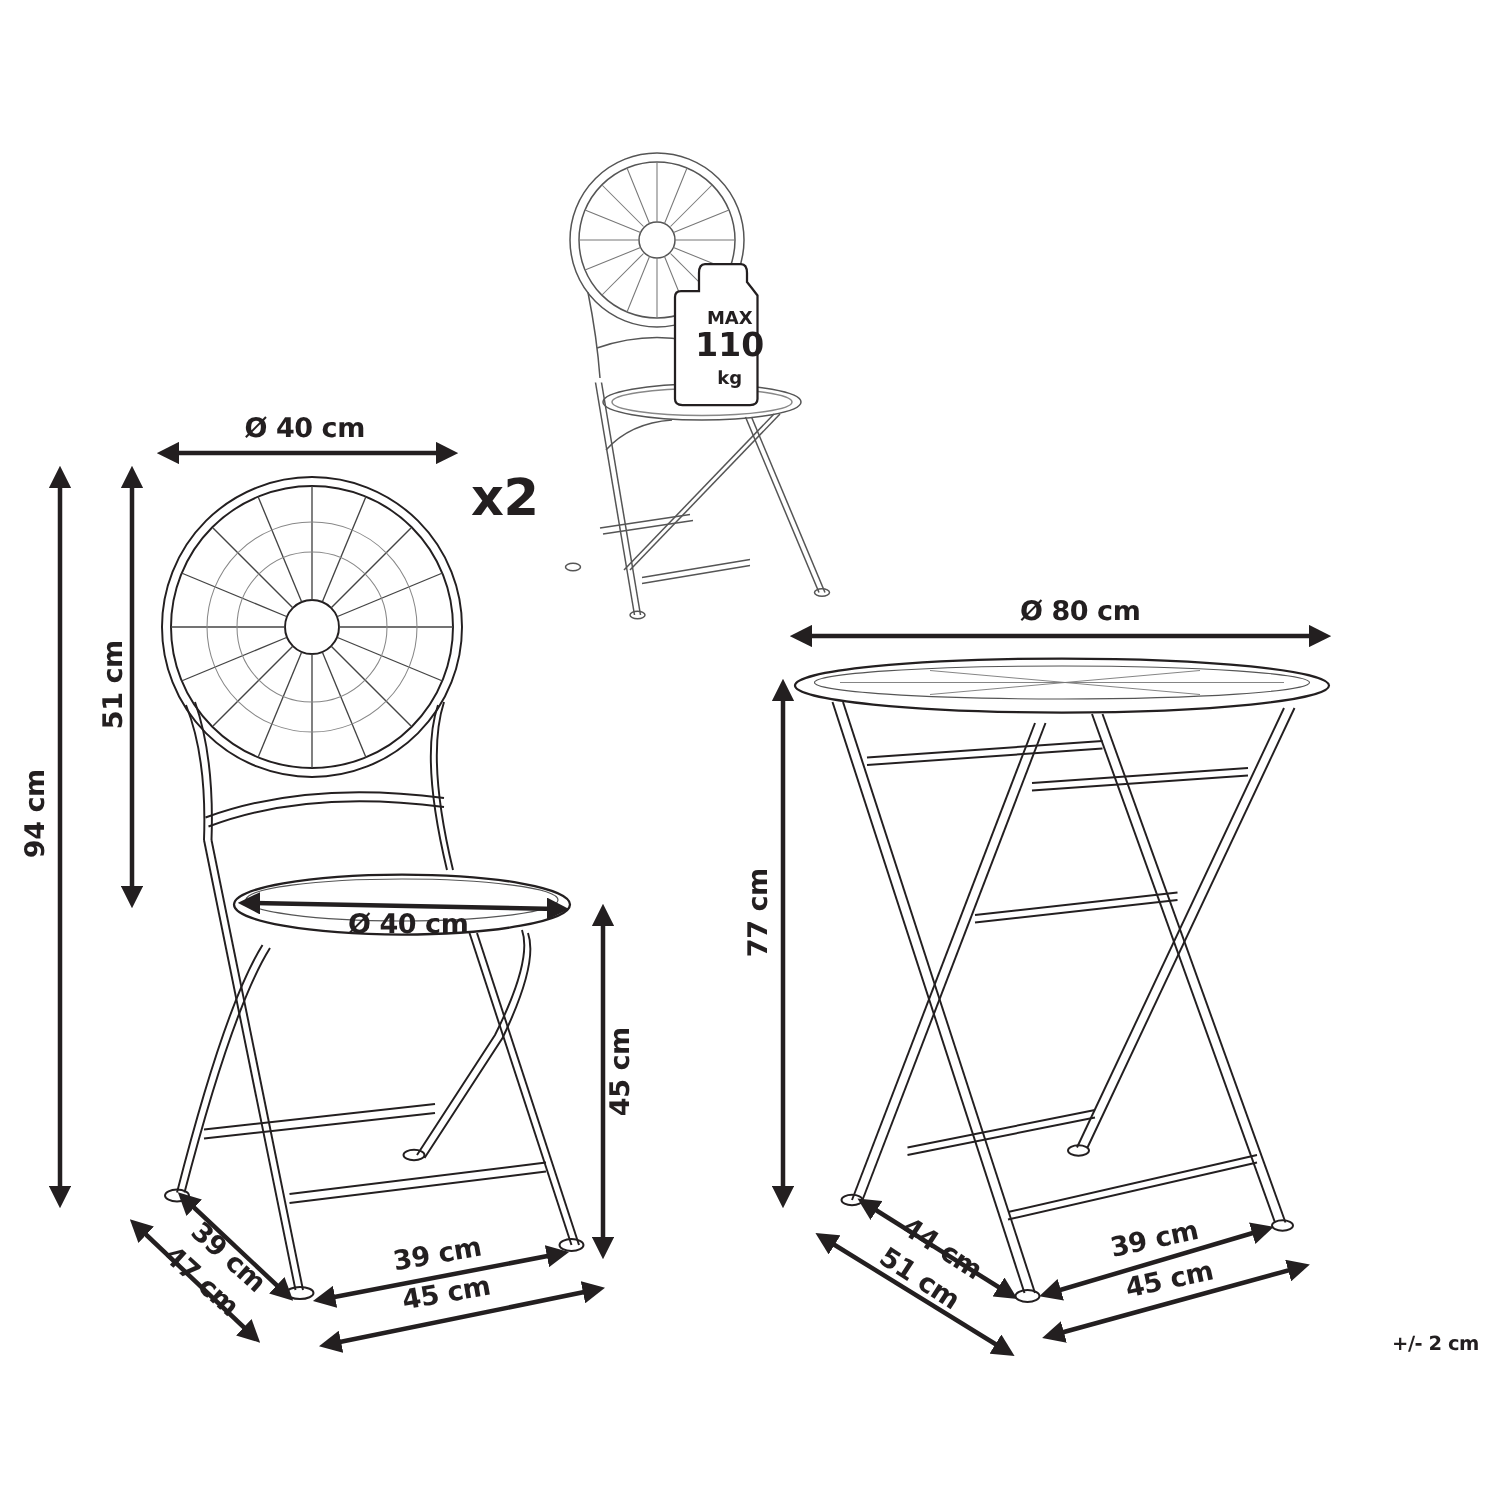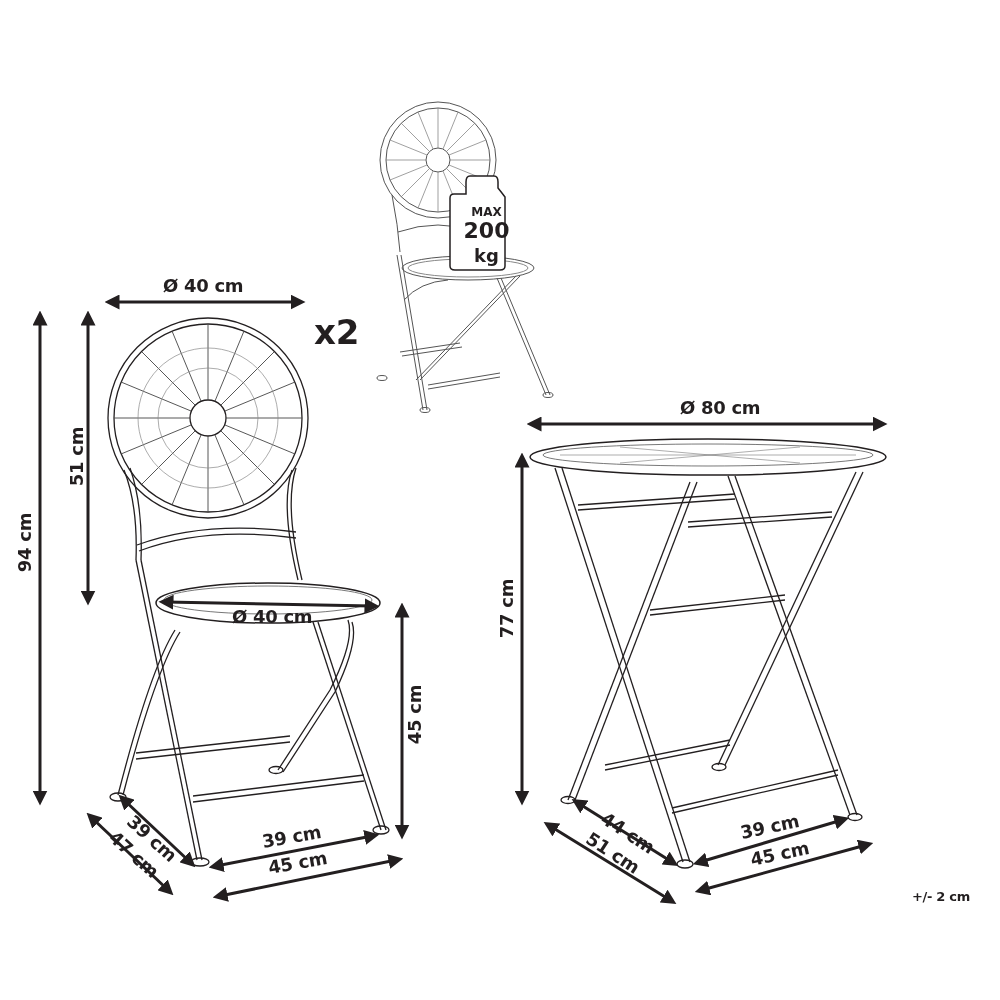--- a/index.html
+++ b/index.html
@@ -3,21 +3,21 @@
 <meta charset="utf-8">
 <style>
   html, body { margin:0; padding:0; background:#ffffff; }
   body { width:1000px; height:1000px; position:relative; overflow:hidden;
          font-family:"DejaVu Sans", "Liberation Sans", sans-serif; }
   svg.stage { position:absolute; left:0; top:0; }
   .lbl { position:absolute; font-weight:bold; color:#231f20; font-size:18px; white-space:nowrap;
          font-family:"DejaVu Sans", sans-serif; letter-spacing:-0.3px; }
   .rot-90 { transform-origin:center center; transform:rotate(-90deg); }
   .x2 { font-size:34px; }
-  .tol { font-size:13px; }
+  .tol { font-size:13px;margin-left:16px; }
   .weight-txt { position:absolute; font-weight:bold; color:#231f20; text-align:center; width:73px;
                 font-family:"DejaVu Sans", sans-serif; }
 </style>
 </head>
 <body>
 
 <svg class="stage" width="1000" height="1000" viewBox="0 0 1000 1000">
   <defs>
     <marker id="ah" viewBox="0 0 10 10" refX="5" refY="5" markerWidth="5" markerHeight="5" orient="auto-start-reverse">
       <path d="M0,0 L10,5 L0,10 z" fill="#231f20"></path>
@@ -170,22 +170,22 @@
     <line x1="534" y1="424" x2="880" y2="424" marker-start="url(#ah)" marker-end="url(#ah)"></line>
     <line x1="522" y1="460" x2="522" y2="798" marker-start="url(#ah)" marker-end="url(#ah)"></line>
     <line x1="578" y1="803" x2="672" y2="862" marker-start="url(#ah)" marker-end="url(#ah)"></line>
     <line x1="550" y1="826" x2="670" y2="900" marker-start="url(#ah)" marker-end="url(#ah)"></line>
     <line x1="700" y1="862" x2="842" y2="820" marker-start="url(#ah)" marker-end="url(#ah)"></line>
     <line x1="702" y1="890" x2="866" y2="845" marker-start="url(#ah)" marker-end="url(#ah)"></line>
   </g>
 </svg>
 
 <div class="weight-txt" style="left:450px; top:205px; font-size:12px;">MAX</div>
-<div class="weight-txt" style="left:450px; top:218px; font-size:22px; line-height:26px;">200</div>
-<div class="weight-txt" style="left:450px; top:245px; font-size:18px;">kg</div>
+<div class="weight-txt" style="left:450px; top:218px; font-size:22px; line-height:26px;">110</div>
+<div class="weight-txt" style="left:450px; top:245px; font-size:12px;">kg</div>
 
 <div class="lbl" style="left:163px; top:275px;">Ø 40 cm</div>
 <div class="lbl x2" style="left:314px; top:312px;text-align:right;">x2</div>
 <div class="lbl rot-90" style="left:-6px; top:532px; width:60px; text-align:center;">94 cm</div>
 <div class="lbl rot-90" style="left:46px; top:446px; width:60px; text-align:center;">51 cm</div>
 <div class="lbl" style="left:232px; top:606px;">Ø 40 cm</div>
 <div class="lbl rot-90" style="left:384px; top:704px; width:60px; text-align:center;">45 cm</div>
 <div class="lbl" style="left:130px; top:808px; transform:rotate(42deg); transform-origin:left center;">39 cm</div>
 <div class="lbl" style="left:112px; top:824px; transform:rotate(42deg); transform-origin:left center;">47 cm</div>
 <div class="lbl" style="left:262px; top:826px; transform:rotate(-10deg);">39 cm</div>

